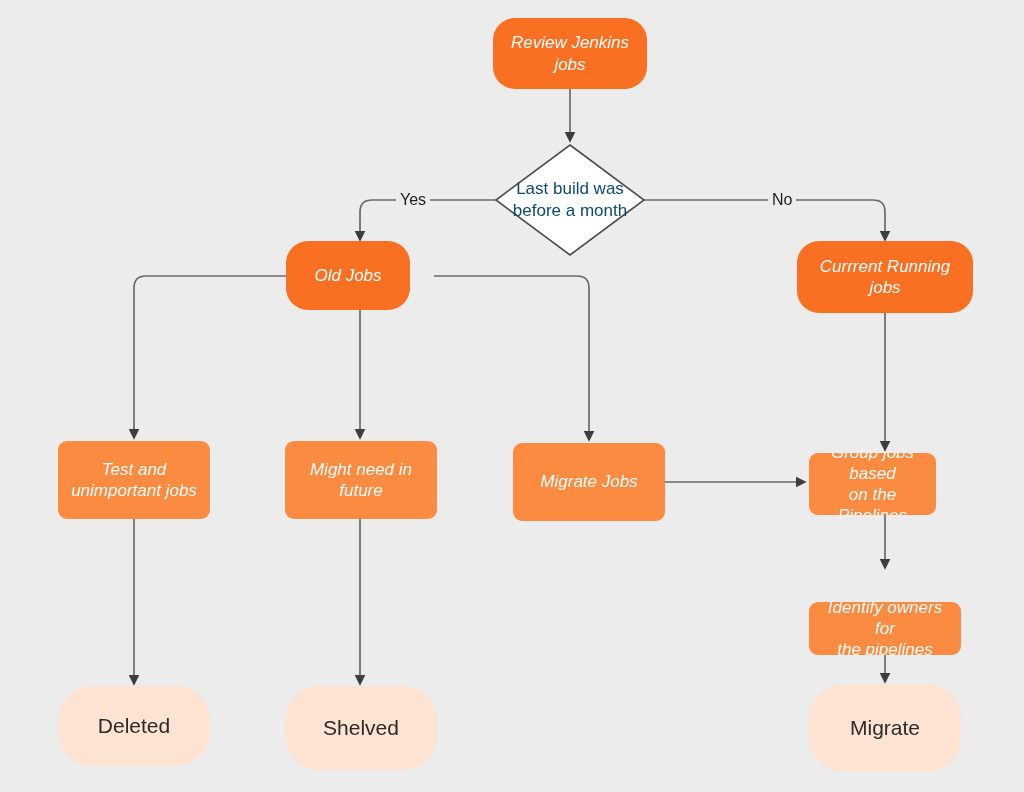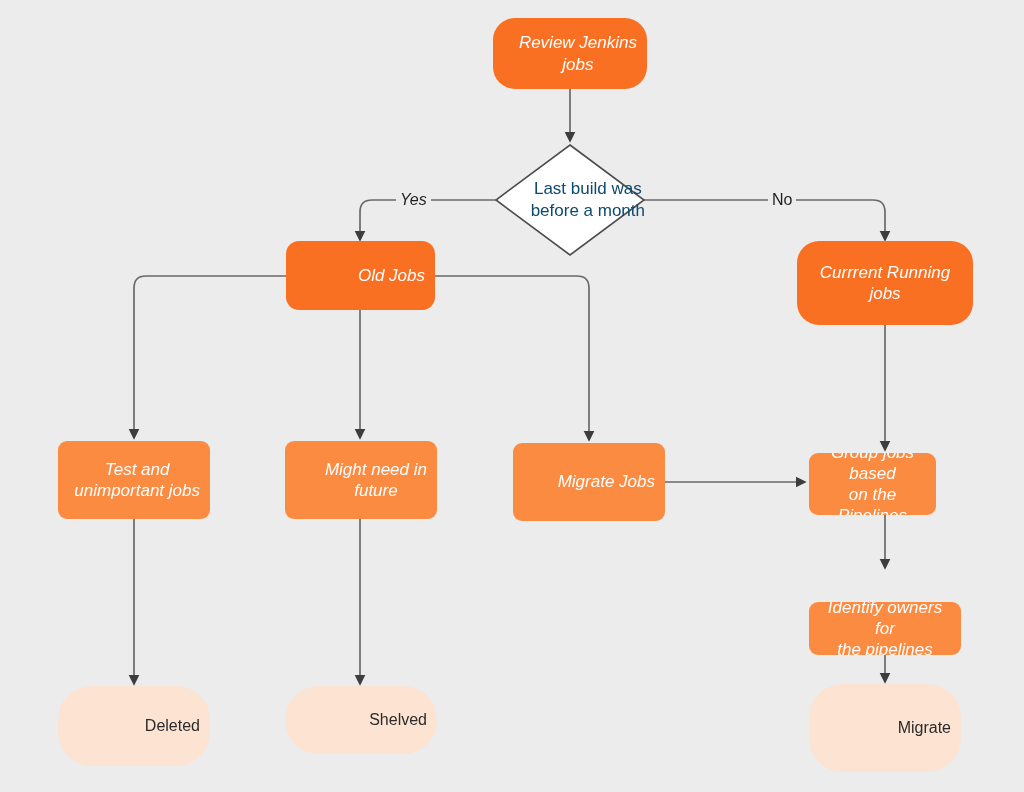--- a/index.html
+++ b/index.html
@@ -24,21 +24,21 @@
     top: 0;
     width: 1024px;
     height: 792px;
     pointer-events: none;
   }
   .node {
     position: absolute;
     box-sizing: border-box;
     display: flex;
     align-items: center;
-    justify-content: flex-end;
+    justify-content: center;
     text-align: center;
     line-height: 1.25;
     overflow: hidden;
   }
   .node-label {
     display: block;
     padding: 0 10px;
     white-space: pre-line;
   }
   
@@ -55,21 +55,21 @@
     color: #ffffff;
     font-style: italic;
     font-size: 17px;
     border-radius: 9px;
   }
   
   .n-pill-pale {
     background: #fce3d2;
     color: #2b2b2b;
     font-style: normal;
-    font-size: 16px;
+    font-size: 21px;
     border-radius: 34px;
   }
   
   .n-diamond {
     background: transparent;
     color: #0c4a6e;
     font-style: normal;
     font-size: 17px;
   }
   .diamond-shape {
@@ -141,25 +141,25 @@
   </div>
 
   <div class="node n-diamond" style="left:495px; top:144px; width:150px; height:112px;">
     <svg class="diamond-shape" viewBox="0 0 150 112" preserveAspectRatio="none">
       <polygon points="75,1 149,56 75,111 1,56" fill="#ffffff" stroke="#4d4d4d" stroke-width="1.6"></polygon>
     </svg>
     <span class="diamond-text">Last build was
 before a month</span>
   </div>
 
-  <div class="node n-pill-dark" style="left:286px; top:241px; width:149px; height:69px;border-radius:13px;">
+  <div class="node n-pill-dark" style="left:286px; top:241px; width:124px; height:69px;">
     <span class="node-label">Old Jobs</span>
   </div>
 
-  <div class="node n-pill-dark" style="left:797px; top:241px; width:176px; height:84px;">
+  <div class="node n-pill-dark" style="left:797px; top:241px; width:176px; height:72px;">
     <span class="node-label">Currrent Running jobs</span>
   </div>
 
   <div class="node n-rect-light" style="left:285px; top:441px; width:152px; height:78px;">
     <span class="node-label">Might need in
 future</span>
   </div>
 
   <div class="node n-rect-light" style="left:58px; top:441px; width:152px; height:78px;">
     <span class="node-label">Test and
@@ -177,25 +177,25 @@
 
   <div class="node n-rect-light" style="left:809px; top:570px; width:152px; height:53px;margin-top:32px;">
     <span class="node-label">Identify owners for
 the pipelines</span>
   </div>
 
   <div class="node n-pill-pale" style="left:58px; top:686px; width:152px; height:80px;">
     <span class="node-label">Deleted</span>
   </div>
 
-  <div class="node n-pill-pale" style="left:285px; top:686px; width:152px; height:68px;">
+  <div class="node n-pill-pale" style="left:285px; top:686px; width:152px; height:84px;">
     <span class="node-label">Shelved</span>
   </div>
 
   <div class="node n-pill-pale" style="left:809px; top:684px; width:152px; height:88px;">
     <span class="node-label">Migrate</span>
   </div>
 
-  <div class="edge-label" style="left:396px; top:192px;font-style:italic;">Yes</div>
+  <div class="edge-label" style="left:396px; top:192px;">Yes</div>
 
   <div class="edge-label" style="left:768px; top:192px;">No</div>
 
 </div>
 
 </body></html>

